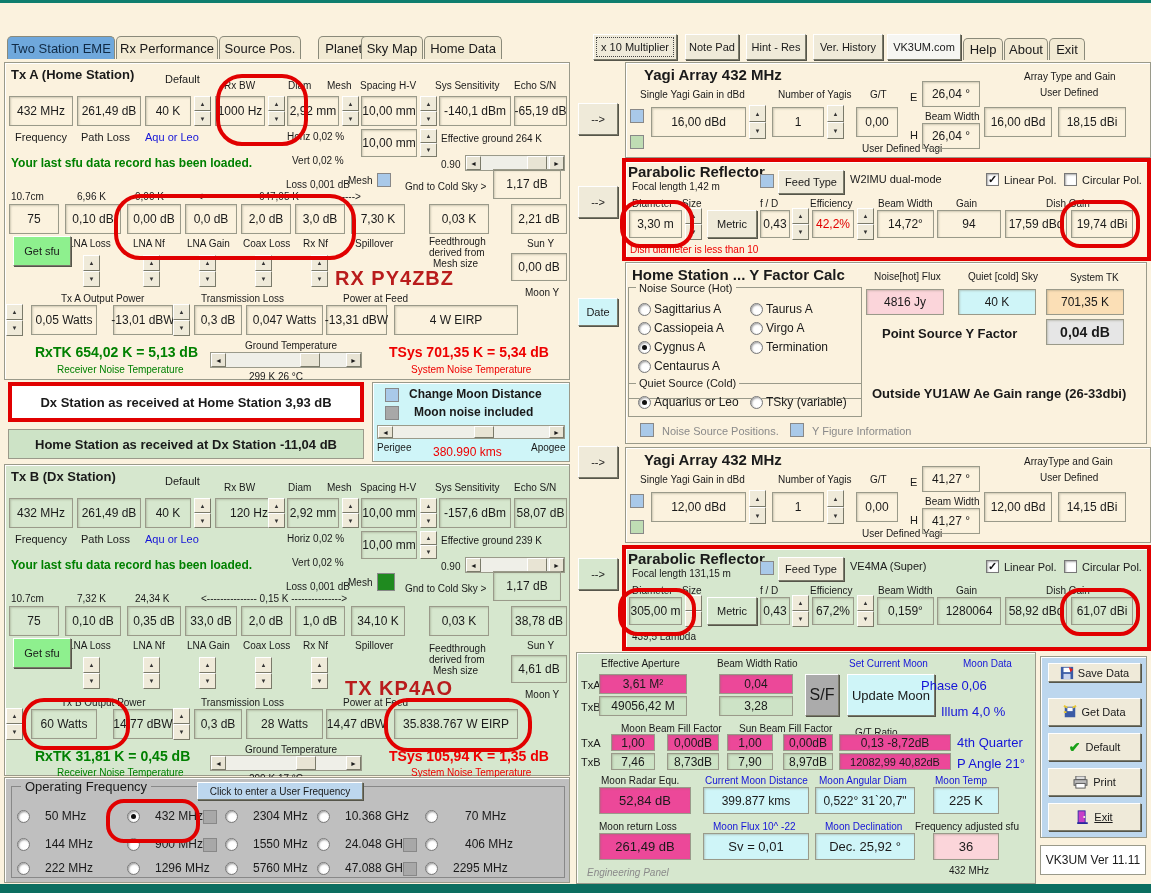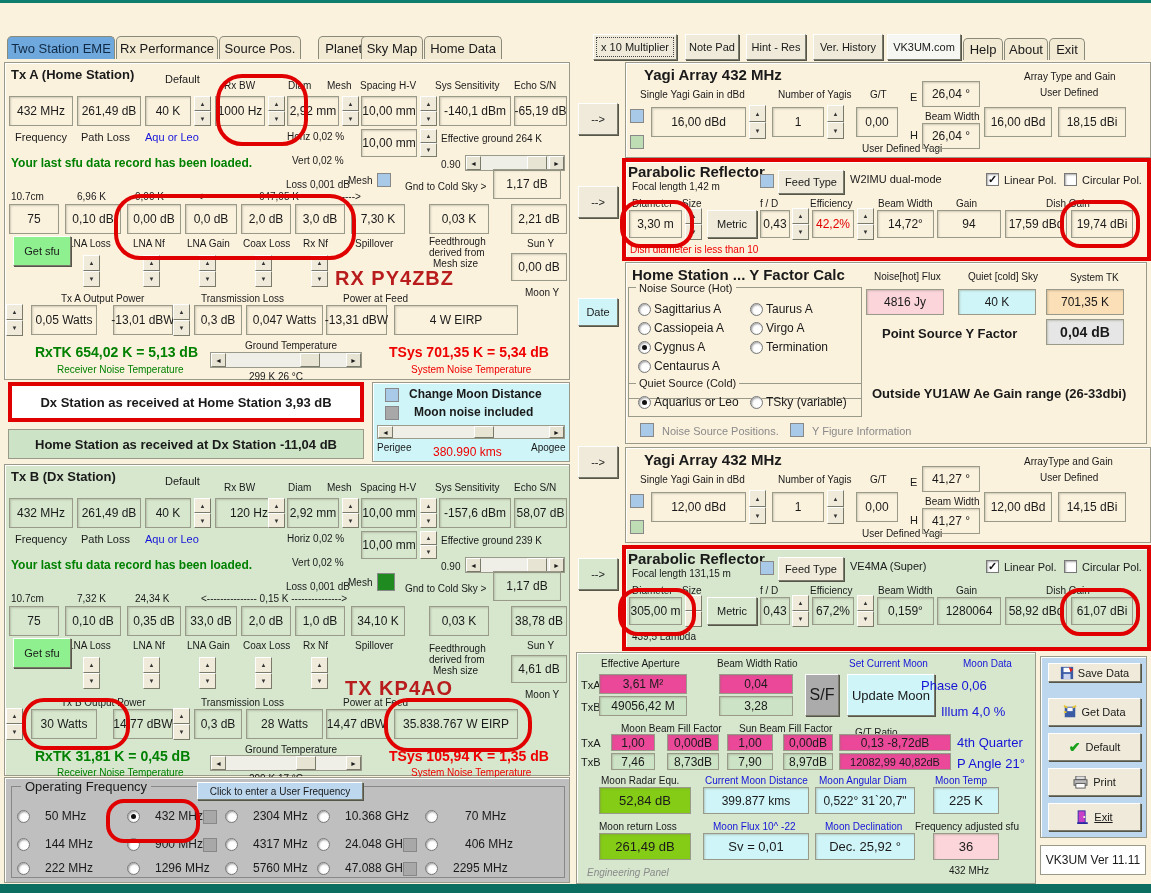--- a/index.html
+++ b/index.html
@@ -6,21 +6,21 @@
   #stage{position:relative;width:1151px;height:893px;background:#FBF2DE;font-family:"Liberation Sans",sans-serif;overflow:hidden;color:#1a1a1a}
   .teal{position:absolute;left:0;width:100%;background:#0E7E6E}
   .abs{position:absolute}
   .p{position:absolute;font-size:11px;white-space:nowrap;line-height:1.1}
   .p10{font-size:10px}.p12{font-size:12px}.p13{font-size:13px}
   .b{font-weight:bold}
   .tg{color:#008000}.trd{color:#EE0000}.tb{color:#1414D8}.tgy{color:#8a8a8a}
   .panel{position:absolute;border:1px solid #9a9a8a;box-shadow:inset 1px 1px 0 #ffffff;box-sizing:border-box}
   .cream{background:#FBF2DE}.greenp{background:#D6E7CE}.cyanp{background:#CFF5F8}.grayp{background:#BFBFBF}.bluep{background:#BDD7EE}
   .bx{position:absolute;border:1px solid #9a9a8a;box-shadow:inset 1px 1px 2px rgba(120,120,100,.35);display:flex;align-items:center;justify-content:center;font-size:12px;white-space:nowrap;box-sizing:border-box;background:transparent}
-  .bx.w{background:#ec4899}.bx.cy{background:#CFF5F8}.bx.pk{background:#FBD5DA}.bx.pe{background:#FBDFB6}.bx.gn{background:#CDE3C6}.bx.gy2{background:#E6E6E6}.bx.cr{background:#84cc16}
+  .bx.w{background:#ec4899}.bx.cy{background:#CFF5F8}.bx.pk{background:#FBD5DA}.bx.pe{background:#FBDFB6}.bx.gn{background:#CDE3C6}.bx.gy2{background:#E6E6E6}.bx.cr{background:#ec4899}
   .btn{position:absolute;background:#EFEAD9;border:1px solid;border-color:#ffffff #7a7a6a #7a7a6a #ffffff;box-shadow:1px 1px 0 #55554a;display:flex;align-items:center;justify-content:center;font-size:11px;white-space:nowrap;box-sizing:border-box;cursor:pointer}
   .btn.green{background:#8EF08E}.btn.cyan{background:#CFF5F8}.btn.gray{background:#ABABAB}.btn.white{background:#F6F6F2}.btn.greenface{background:#D6E7CE}
   .sp{position:absolute;width:17px;display:flex;flex-direction:column;box-sizing:border-box}
   .sp span{flex:1;background:#EFEAD9;border:1px solid;border-color:#fff #7a7a6a #7a7a6a #fff;font-size:6px;display:flex;align-items:center;justify-content:center;color:#333;cursor:pointer}
   .sl{position:absolute;height:16px;background:#EFEFE8;border:1px solid #9a9a8a;display:flex;align-items:stretch;box-sizing:border-box}
   .sl .ar{width:15px;background:#E8E4D4;border:1px solid;border-color:#fff #7a7a6a #7a7a6a #fff;font-size:7px;display:flex;align-items:center;justify-content:center;box-sizing:border-box}
   .sl .trk{flex:1;position:relative}
   .sl .th{position:absolute;top:0;height:100%;width:20px;background:#E8E4D4;border:1px solid;border-color:#fff #7a7a6a #7a7a6a #fff;box-sizing:border-box}
   .ra{position:absolute;width:13px;height:13px;border-radius:50%;background:#fff;border:1px solid #777;box-shadow:inset 1px 1px 2px #999;box-sizing:border-box}
   .ra.on::after{content:"";position:absolute;left:3px;top:3px;width:5px;height:5px;border-radius:50%;background:#111}
@@ -318,21 +318,21 @@
   <span class="p cs" style="left:340px;top:212px">TX KP4AO</span>
   <div class="bx" style="left:506px;top:190px;width:56px;height:28px">4,61 dB</div>
   <span class="p p10" style="left:520px;top:224px">Moon Y</span>
   <span class="p p10" style="left:56px;top:232px">Tx B Output Power</span>
   <span class="p p10" style="left:196px;top:232px">Transmission Loss</span>
   <span class="p p10" style="left:338px;top:232px">Power at Feed</span>
   <div class="sp" style="left:1px;top:243px;height:32px">
         <span>▲</span>
         <span>▼</span>
       </div>
-  <div class="bx" style="left:26px;top:244px;width:66px;height:30px">30 Watts</div>
+  <div class="bx" style="left:26px;top:244px;width:66px;height:30px">60 Watts</div>
   <div class="bx" style="left:108px;top:244px;width:60px;height:30px">14,77 dBW</div>
   <div class="sp" style="left:168px;top:243px;height:32px">
         <span>▲</span>
         <span>▼</span>
       </div>
   <div class="bx" style="left:189px;top:244px;width:48px;height:30px">0,3 dB</div>
   <div class="bx" style="left:241px;top:244px;width:77px;height:30px">28 Watts</div>
   <div class="bx" style="left:321px;top:244px;width:61px;height:30px">14,47 dBW</div>
   <div class="bx" style="left:389px;top:244px;width:124px;height:30px">35.838.767 W EIRP</div>
   <span class="p b tg" style="left:30px;top:284px;font-size:14px">RxTK 31,81 K = 0,45 dB</span>
@@ -364,21 +364,21 @@
   <div class="ra" style="left:312px;top:32px"></div>
       <span class="p p12" style="left:340px;top:32px">10.368 GHz</span>
   <div class="ra" style="left:420px;top:32px"></div>
       <span class="p p12" style="left:460px;top:32px">70 MHz</span>
   <div class="ra" style="left:12px;top:60px"></div>
       <span class="p p12" style="left:40px;top:60px">144 MHz</span>
   <div class="ra" style="left:122px;top:60px"></div>
       <span class="p p12" style="left:150px;top:60px">900 MHz</span>
   <div class="sq gy" style="left:198px;top:60px"></div>
   <div class="ra" style="left:220px;top:60px"></div>
-      <span class="p p12" style="left:248px;top:60px">4317 MHz</span>
+      <span class="p p12" style="left:248px;top:60px">1550 MHz</span>
   <div class="ra" style="left:312px;top:60px"></div>
       <span class="p p12" style="left:340px;top:60px">24.048 GHz</span>
   <div class="sq gy" style="left:398px;top:60px"></div>
   <div class="ra" style="left:420px;top:60px"></div>
       <span class="p p12" style="left:460px;top:60px">406 MHz</span>
   <div class="ra" style="left:12px;top:84px"></div>
       <span class="p p12" style="left:40px;top:84px">222 MHz</span>
   <div class="ra" style="left:122px;top:84px"></div>
       <span class="p p12" style="left:150px;top:84px">1296 MHz</span>
   <div class="ra" style="left:220px;top:84px"></div>

